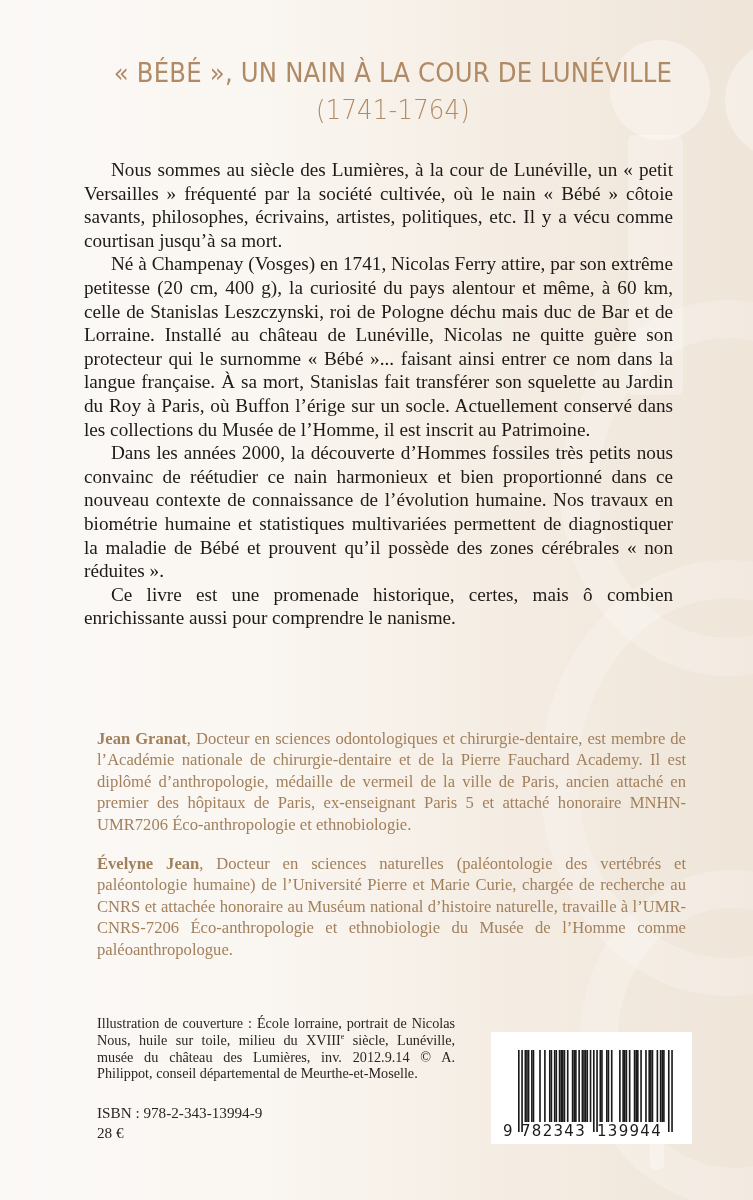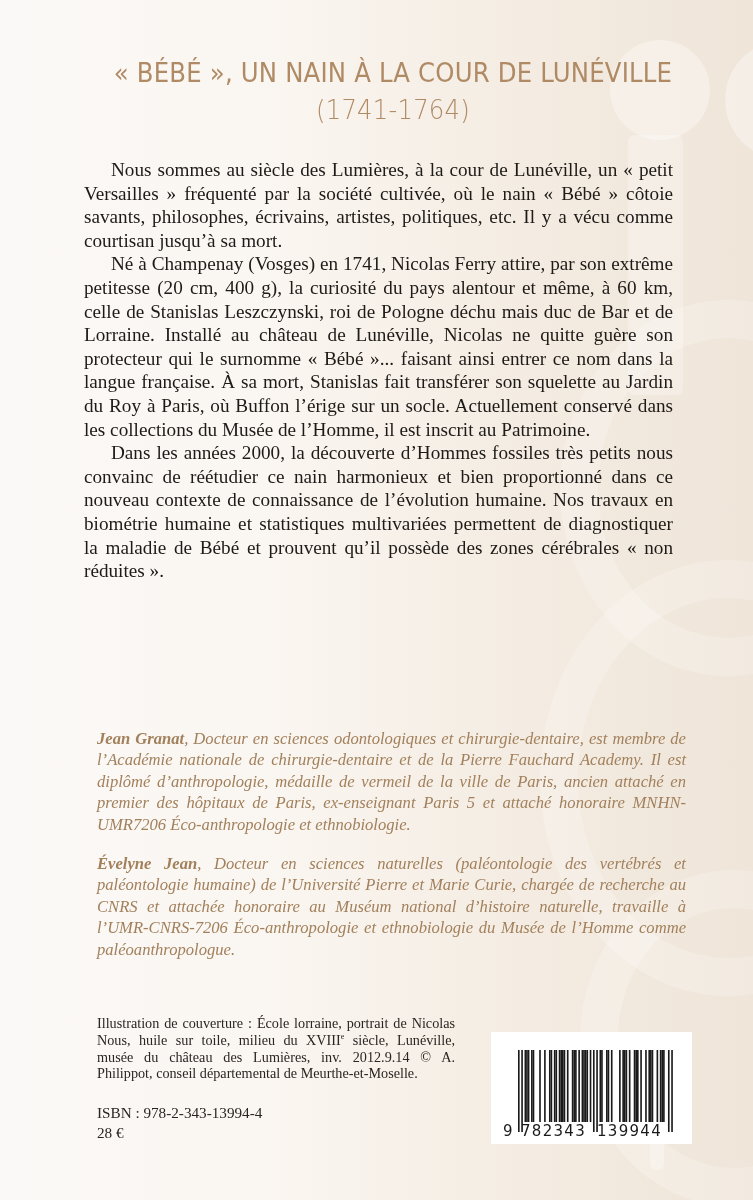--- a/index.html
+++ b/index.html
@@ -73,21 +73,20 @@
     margin: 0;
     text-indent: 27px;
   }
 
   .authors {
     position: absolute;
     top: 728px;
     left: 97px;
     width: 589px;
     color: #a2805c;
-    font-style: italic;
     font-size: 16.6px;
     line-height: 21.4px;
     text-align: justify;
   }
   .authors p {
     margin: 0 0 18px 0;
   }
   .author-name {
     font-weight: bold;
   }
@@ -140,31 +139,32 @@
 
 <div class="title-block">
   <div class="title-line1">« BÉBÉ », UN NAIN À LA COUR DE LUNÉVILLE</div>
   <div class="title-line2">(1741-1764)</div>
 </div>
 
 <div class="body-text">
   <p>Nous sommes au siècle des Lumières, à la cour de Lunéville, un « petit Versailles » fréquenté par la société cultivée, où le nain « Bébé » côtoie savants, philosophes, écrivains, artistes, politiques, etc. Il y a vécu comme courtisan jusqu’à sa mort.</p>
   <p>Né à Champenay (Vosges) en 1741, Nicolas Ferry attire, par son extrême petitesse (20 cm, 400 g), la curiosité du pays alentour et même, à 60 km, celle de Stanislas Leszczynski, roi de Pologne déchu mais duc de Bar et de Lorraine. Installé au château de Lunéville, Nicolas ne quitte guère son protecteur qui le surnomme « Bébé »... faisant ainsi entrer ce nom dans la langue française. À sa mort, Stanislas fait transférer son squelette au Jardin du Roy à Paris, où Buffon l’érige sur un socle. Actuellement conservé dans les collections du Musée de l’Homme, il est inscrit au Patrimoine.</p>
   <p>Dans les années 2000, la découverte d’Hommes fossiles très petits nous convainc de réétudier ce nain harmonieux et bien proportionné dans ce nouveau contexte de connaissance de l’évolution humaine. Nos travaux en biométrie humaine et statistiques multivariées permettent de diagnostiquer la maladie de Bébé et prouvent qu’il possède des zones cérébrales « non réduites ».</p>
+  <p>Ce livre est une promenade historique, certes, mais ô combien enrichissante aussi pour comprendre le nanisme.</p>
 </div>
 
 <div class="authors">
   <p><span class="author-name">Jean Granat</span><span>, Docteur en sciences odontologiques et chirurgie-dentaire, est membre de l’Académie nationale de chirurgie-dentaire et de la Pierre Fauchard Academy. Il est diplômé d’anthropologie, médaille de vermeil de la ville de Paris, ancien attaché en premier des hôpitaux de Paris, ex-enseignant Paris 5 et attaché honoraire MNHN-UMR7206 Éco-anthropologie et ethnobiologie.</span></p>
   <p><span class="author-name">Évelyne Jean</span><span>, Docteur en sciences naturelles (paléontologie des vertébrés et paléontologie humaine) de l’Université Pierre et Marie Curie, chargée de recherche au CNRS et attachée honoraire au Muséum national d’histoire naturelle, travaille à l’UMR-CNRS-7206 Éco-anthropologie et ethnobiologie du Musée de l’Homme comme paléoanthropologue.</span></p>
 </div>
 
 <div class="credits"><span>Illustration de couverture : École lorraine, portrait de Nicolas Nous, huile sur toile, milieu du XVIII</span><sup style="font-size:8px;line-height:0;">e</sup><span> siècle, Lunéville, musée du château des Lumières, inv. 2012.9.14 © A. Philippot, conseil départemental de Meurthe-et-Moselle.</span></div>
 
 <div class="isbn">
-  <div>ISBN : 978-2-343-13994-4</div>
+  <div>ISBN : 978-2-343-13994-9</div>
   <div>28 €</div>
 </div>
 
 <div class="barcode-box">
   <svg class="barcode-svg" width="201" height="112" viewBox="0 0 201 112">
     <g fill="#1a1a1a" id="bars">
         <rect x="27.00" y="18" width="1.63" height="82"></rect>
         <rect x="30.26" y="18" width="1.63" height="82"></rect>
         <rect x="33.52" y="18" width="1.63" height="72"></rect>
         <rect x="35.15" y="18" width="1.63" height="72"></rect>

